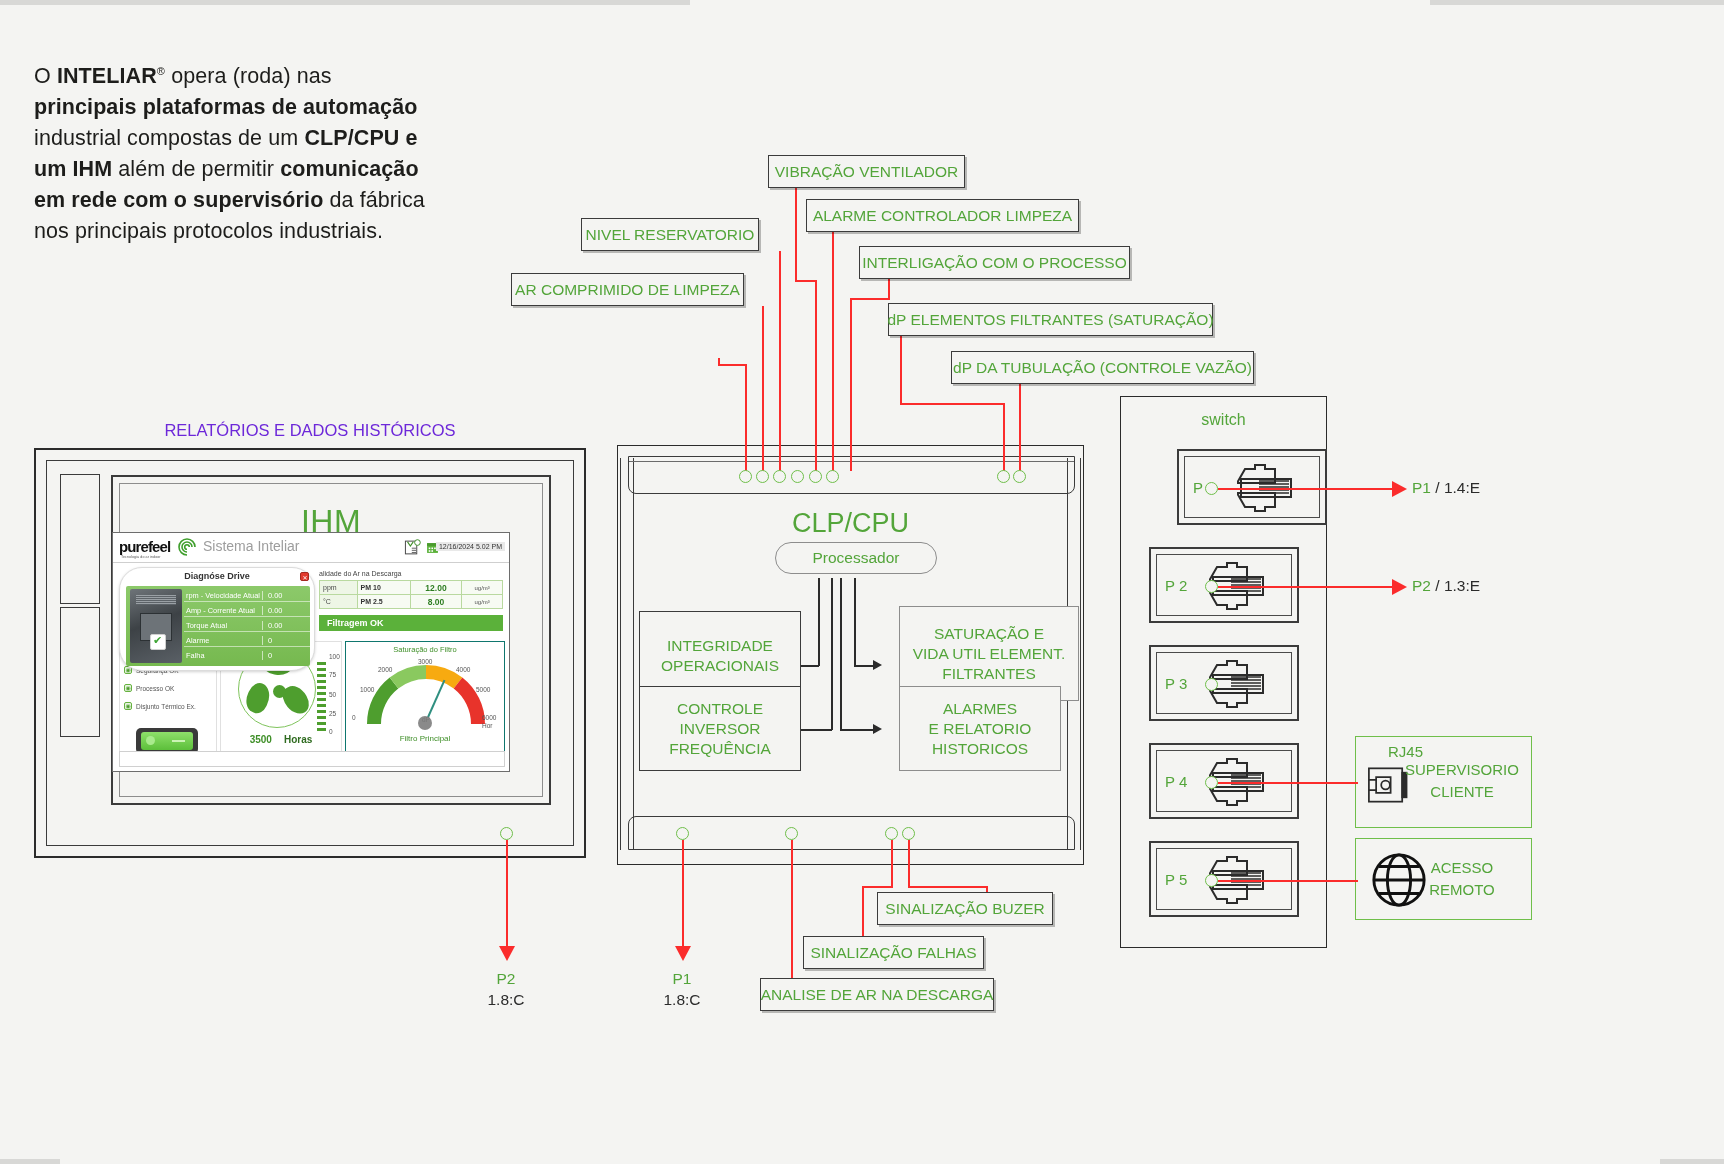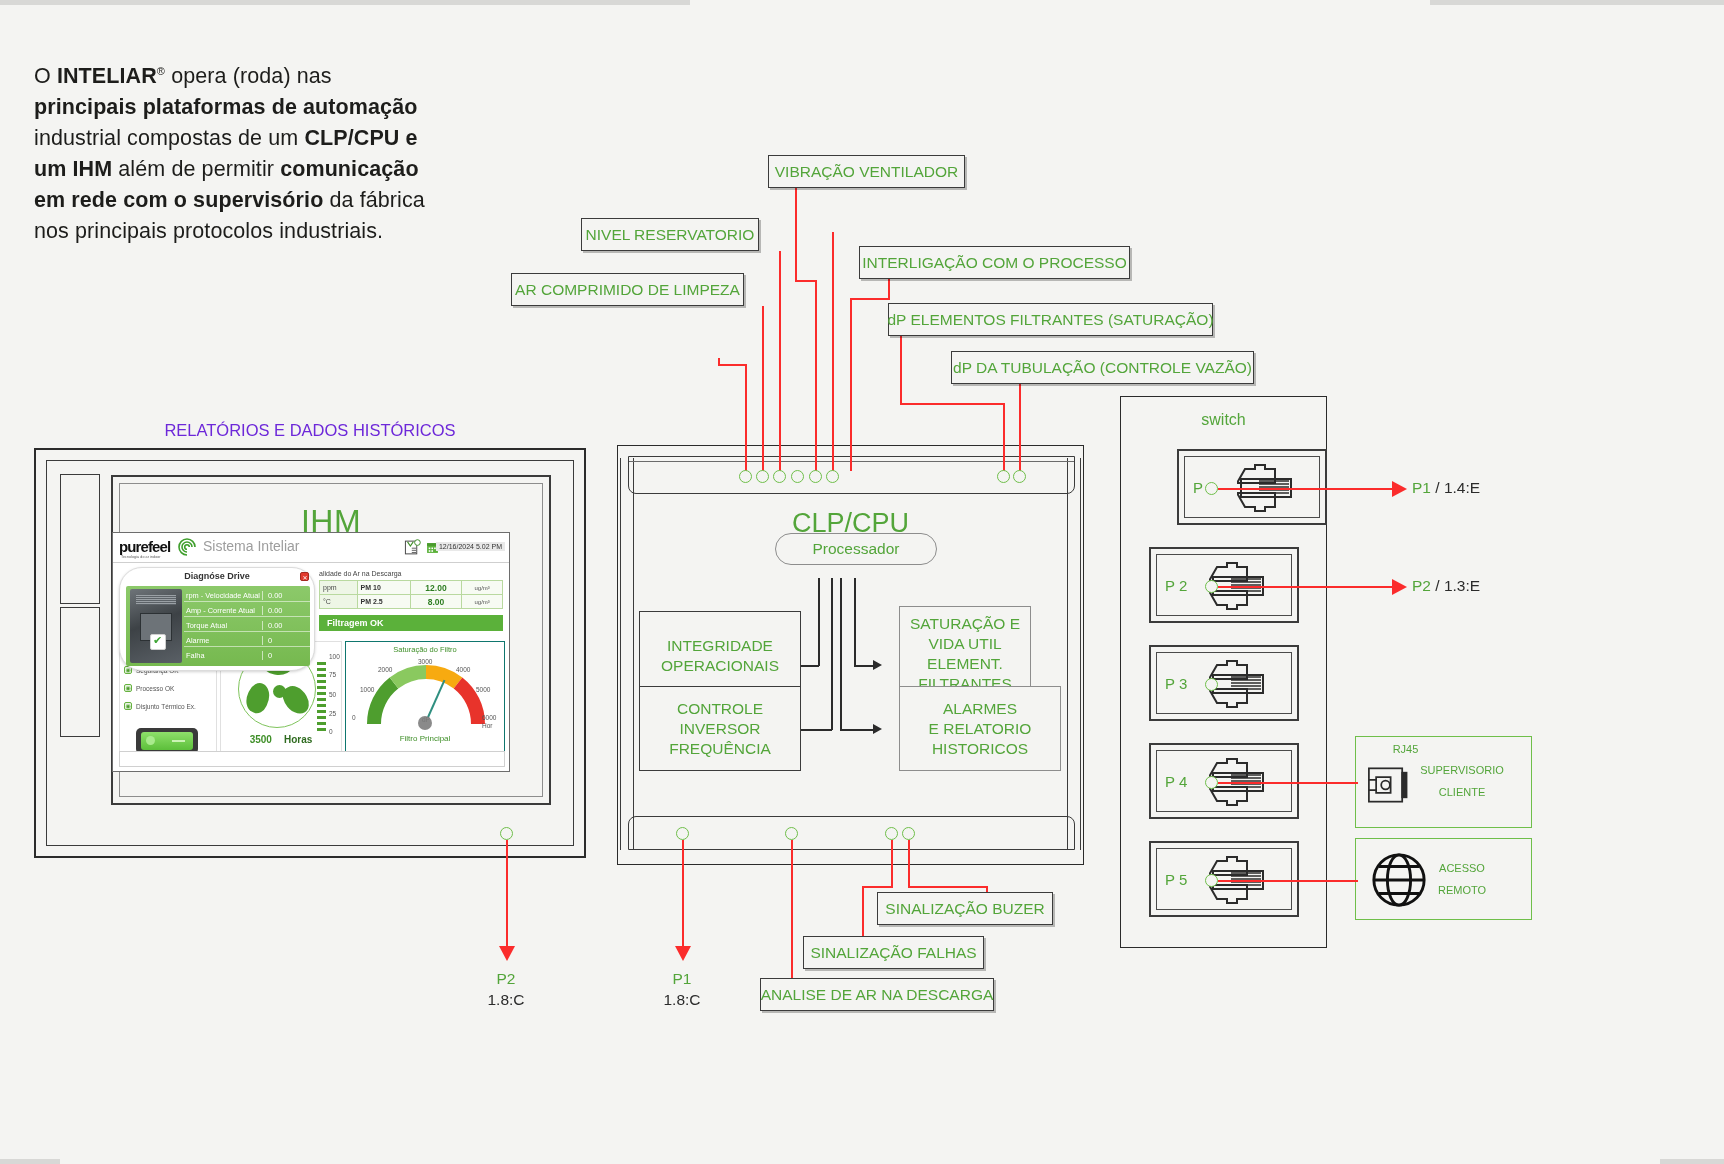--- a/index.html
+++ b/index.html
@@ -256,21 +256,21 @@
   }
   .port-slot .inner { position:absolute; left:5px; top:5px; right:5px; bottom:5px;
     border:1.2px solid #4a4a4a; }
   .port-slot .pname { position:absolute; left:14px; top:28px; color:#53a53a;
     font-size:15px; }
   .rj45 { position:absolute; left:58px; top:10px; width:58px; height:54px; }
 
   
   .gbox {
     position:absolute; border:1.6px solid #6fbf4a; background:#f4f4f2;
-    color:#53a53a; font-size:11px; text-align:center;
+    color:#53a53a; font-size:15px; text-align:center;
   }
   .gbox .cap { position:absolute; left:0; top:10px; width:100%; text-align:center; }
   .gbox .txt { position:absolute; right:10px; top:26px; width:118px; line-height:22px; }
   .globe { position:absolute; left:14px; top:18px; width:58px; height:58px; }
 
   .netlabel { position:absolute; font-size:15.5px; color:#2b2b2b; white-space:nowrap; }
   .netlabel b { color:#53a53a; font-weight:400; }
 
   .endlabel { position:absolute; text-align:center; font-size:15.5px; color:#2b2b2b;
     line-height:21px; }
@@ -285,20 +285,23 @@
   <div class="page-edge" style="left:1430px;top:0;width:294px;height:5px;"></div>
   <div class="page-edge" style="left:0;top:1159px;width:60px;height:5px;"></div>
   <div class="page-edge" style="left:1660px;top:1159px;width:64px;height:5px;"></div>
 
   <div id="intro">
     <span>O </span><b>INTELIAR</b><sup>®</sup><span> opera (roda) nas </span><b>principais plataformas de automação</b><span> industrial compostas de um </span><b>CLP/CPU e um IHM</b><span> além de permitir </span><b>comunicação em rede com o supervisório</b><span> da fábrica nos principais protocolos industriais.</span>
   </div>
 
   <div class="callout" style="left:768px;top:155px;width:197px;height:33px;">
     <span>VIBRAÇÃO VENTILADOR</span>
+  </div>
+  <div class="callout" style="left:806px;top:199px;width:273px;height:33px;">
+    <span>ALARME CONTROLADOR LIMPEZA</span>
   </div>
   <div class="callout" style="left:859px;top:246px;width:271px;height:33px;">
     <span>INTERLIGAÇÃO COM O PROCESSO</span>
   </div>
   <div class="callout" style="left:581px;top:218px;width:178px;height:33px;">
     <span>NIVEL RESERVATORIO</span>
   </div>
   <div class="callout" style="left:888px;top:303px;width:325px;height:33px;">
     <span>dP ELEMENTOS FILTRANTES (SATURAÇÃO)</span>
   </div>
@@ -539,38 +542,38 @@
   <div id="clp">
     <div class="clp-leftbar"></div>
     <div class="clp-rightbar"></div>
     <div class="clp-railtop">
       <div class="clp-railtop2" style="left:0;top:4px;width:100%;"></div>
     </div>
     <div class="clp-railbot"></div>
 
     <div id="clp-title">CLP/CPU</div>
 
-    <div class="cbox" style="left:157px;top:87px;width:162px;height:32px;border-radius:16px;">
+    <div class="cbox" style="left:157px;top:96px;width:162px;height:32px;border-radius:16px;">
       <span>Processador</span>
     </div>
 
     <div class="cwire v" style="left:200px;top:132px;height:88px;"></div>
     <div class="cwire h cArrowL" style="left:182px;top:219px;width:19px;"></div>
     <div class="cwire v" style="left:213px;top:132px;height:152px;"></div>
     <div class="cwire v" style="left:222px;top:132px;height:152px;"></div>
     <div class="cwire v" style="left:236px;top:132px;height:88px;"></div>
     <div class="cwire h cArrowR" style="left:236px;top:219px;width:19px;"></div>
     <div class="cwire h cArrowL" style="left:182px;top:283px;width:32px;"></div>
     <div class="cwire h cArrowR" style="left:222px;top:283px;width:33px;"></div>
 
     <div class="cbox dark" style="left:21px;top:165px;width:162px;height:90px;white-space:pre-line;">
       <span>INTEGRIDADE
 OPERACIONAIS</span>
     </div>
-    <div class="cbox" style="left:281px;top:160px;width:132px;height:95px;white-space:pre-line;">
+    <div class="cbox" style="left:281px;top:160px;width:180px;height:95px;white-space:pre-line;">
       <span>SATURAÇÃO E
 VIDA UTIL ELEMENT.
 FILTRANTES</span>
     </div>
     <div class="cbox dark" style="left:21px;top:240px;width:162px;height:85px;white-space:pre-line;">
       <span>CONTROLE
 INVERSOR
 FREQUÊNCIA</span>
     </div>
     <div class="cbox" style="left:281px;top:240px;width:162px;height:85px;white-space:pre-line;">

